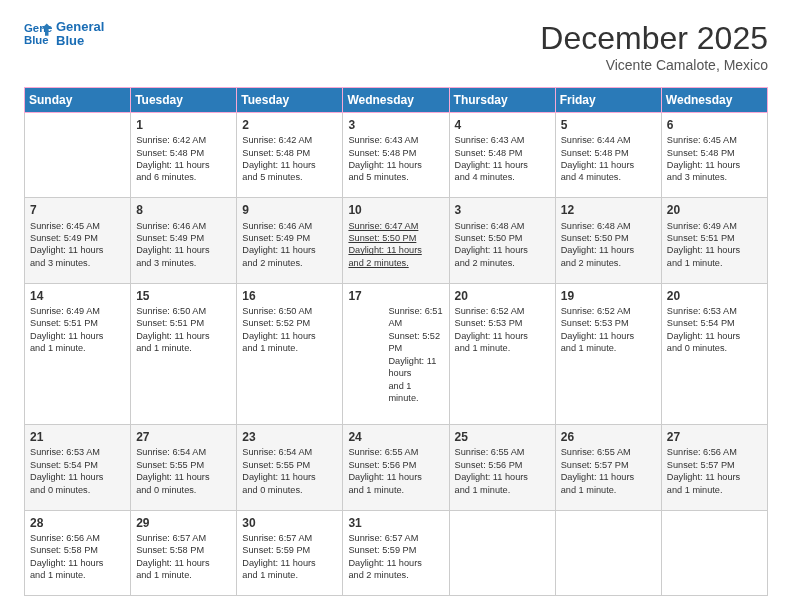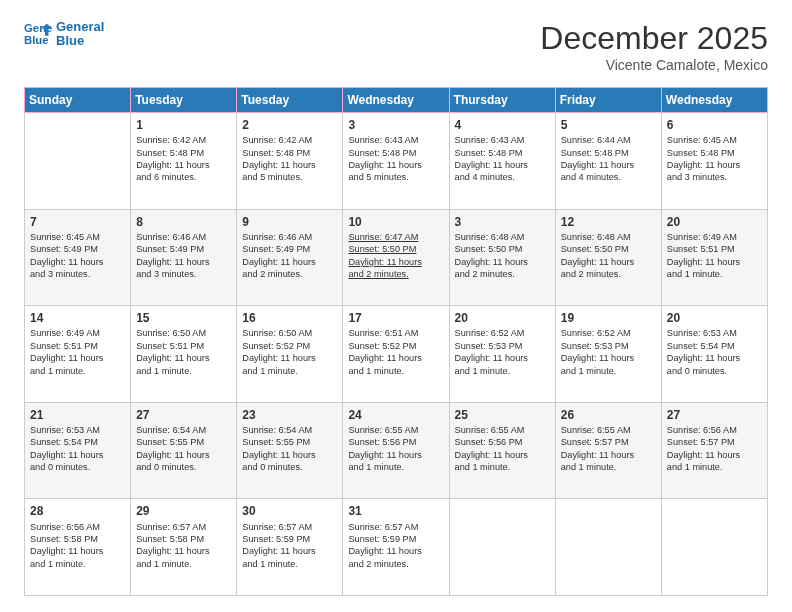--- a/index.html
+++ b/index.html
@@ -235,21 +235,21 @@
           </td>
           <td>
             <span class="day-num">16</span>
             <div class="day-info" style="white-space: pre-line;">Sunrise: 6:50 AM
 Sunset: 5:52 PM
 Daylight: 11 hours
 and 1 minute.</div>
           </td>
           <td>
             <span class="day-num">17</span>
-            <div class="day-info" style="white-space: pre-line;">Sunrise: 6:51 AM
+            <div class="day-info" style="white-space: pre-line; margin-left: 40px;">Sunrise: 6:51 AM
 Sunset: 5:52 PM
 Daylight: 11 hours
 and 1 minute.</div>
           </td>
           <td>
             <span class="day-num">20</span>
             <div class="day-info" style="white-space: pre-line;">Sunrise: 6:52 AM
 Sunset: 5:53 PM
 Daylight: 11 hours
 and 1 minute.</div>

